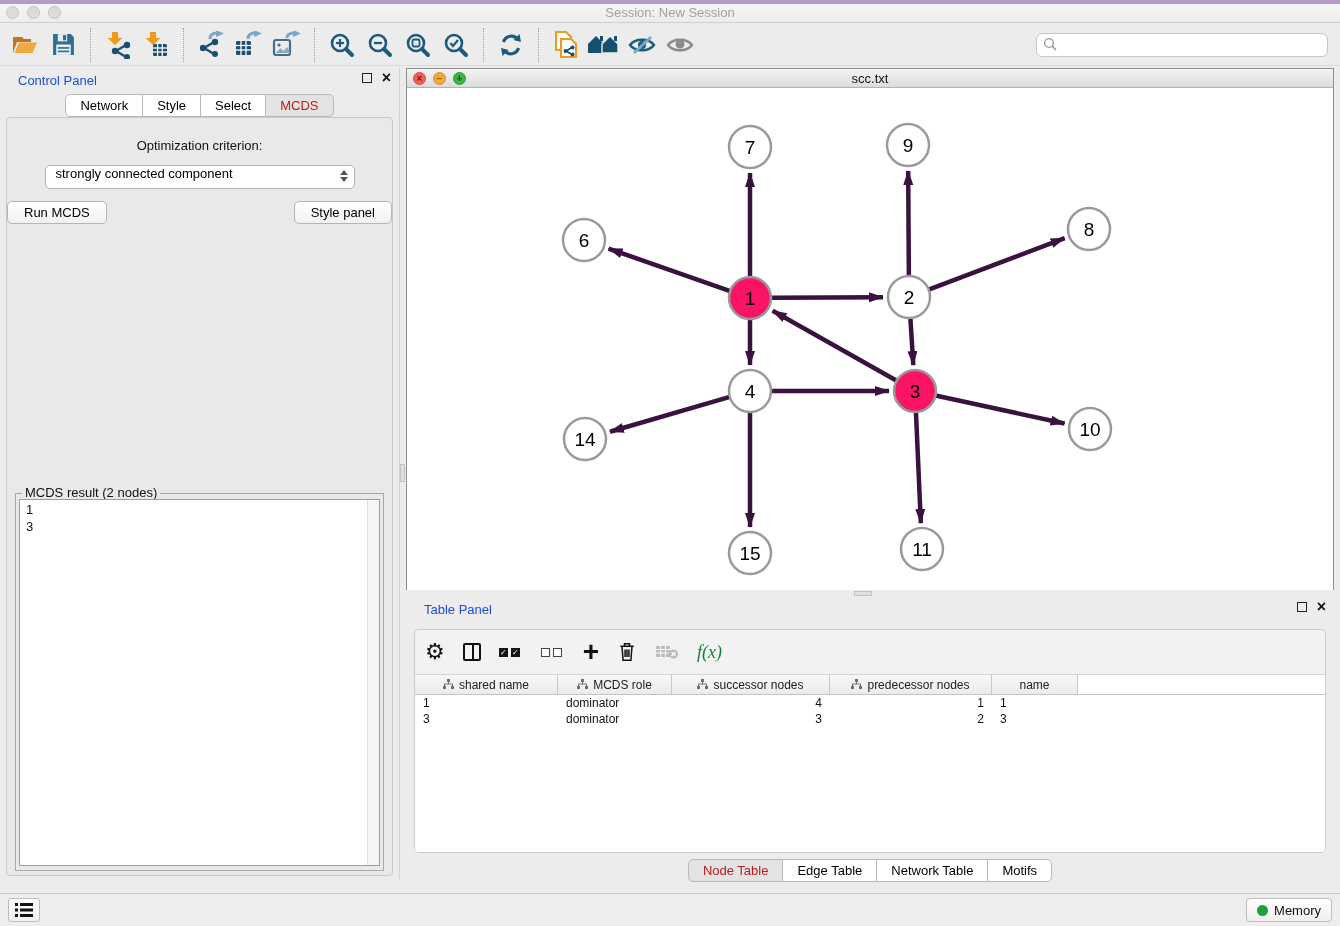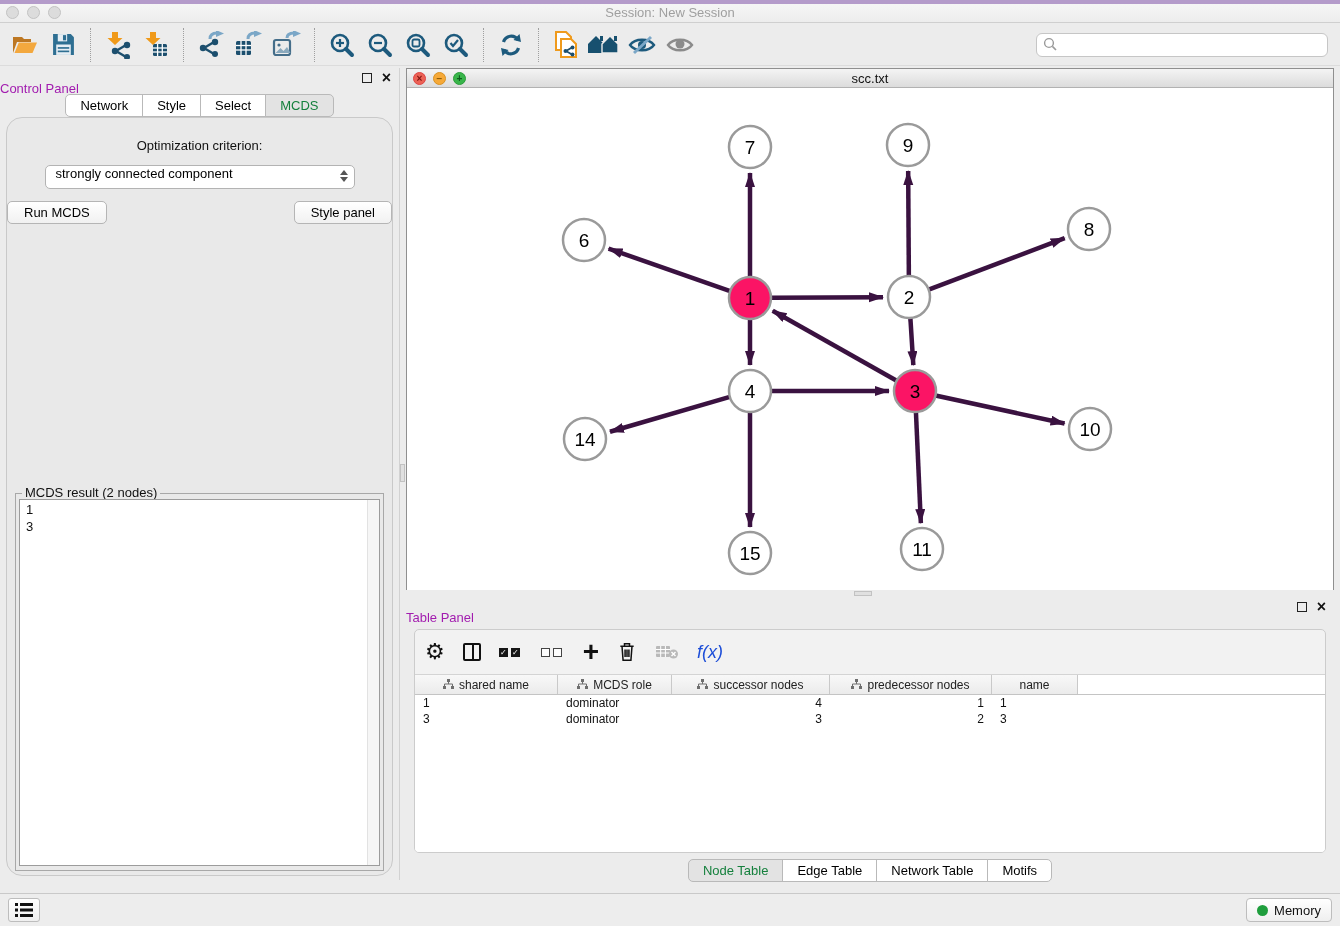--- a/index.html
+++ b/index.html
@@ -19,33 +19,33 @@
     display:flex; align-items:center; padding:0 6px; border-bottom:1px solid #dcdcdc; }
   .tb-btn { width:38px; height:36px; display:flex; align-items:center; justify-content:center; flex:0 0 auto; }
   .tb-sep { width:0; height:34px; border-left:1px dotted #9f9f9f; margin:0 8px; flex:0 0 auto; }
   .searchbox { margin-left:auto; margin-right:6px; width:292px; height:24px; background:#fff;
     border:1px solid #c6c6c6; border-radius:6px; display:flex; align-items:center; padding:0 6px; }
   .searchbox input { border:none; outline:none; flex:1; font-size:13px; background:transparent; font-family:inherit; }
 
   
   .control-panel { position:absolute; left:0; top:68px; width:400px; height:812px; background:#ececec; border-right:1px solid #d2d2d2; }
   .panel-header { position:relative; height:26px; }
-  .panel-header .ph-title { position:absolute; left:0; top:5px; font-size:13px; color:#a21caf;margin-top:8px; }
+  .panel-header .ph-title { position:absolute; left:18px; top:5px; font-size:13px; color:#1d4ed8; }
   .ph-icons { position:absolute; right:8px; top:5px; display:flex; gap:10px; align-items:center; }
   .float-ic { width:10px; height:10px; border:1.5px solid #222; display:inline-block; }
   .close-ic { font-size:16px; font-weight:bold; color:#111; line-height:10px; }
 
   .mac-tabs { display:flex; justify-content:center; position:relative; z-index:2; }
   .mac-tab { background:#fff; border:1px solid #b9b9b9; margin-left:-1px; padding:3px 14px; font-size:13px; color:#000; cursor:default; }
   .mac-tab:first-child { border-radius:5px 0 0 5px; margin-left:0; }
   .mac-tab:last-child { border-radius:0 5px 5px 0; }
-  .mac-tab.active { background:#e3e3e3; color:#15803d;text-align:center; }
+  .mac-tab.active { background:#e3e3e3; color:#b91c1c;text-align:center; }
 
   .cp-content { position:absolute; left:6px; right:6px; top:49px; bottom:4px;
-    border:1px solid #c9c9c9; border-radius:16px; background:#e9e9e9; }
+    border:1px solid #c9c9c9; border-radius:4px; background:#e9e9e9; }
   .opt-label { margin-top:20px; text-align:center; font-size:13px; color:#111; }
   .dropdown { position:relative; margin:12px auto 0 auto; width:310px; height:24px; background:#fff;
     border:1px solid #b3b3b3; border-radius:5px; display:flex; align-items:center; padding:0 22px 8px 10px; font-size:13px; }
   .stepper { position:absolute; right:6px; top:4px; display:flex; flex-direction:column; gap:2px; }
   .stepper .up { width:0; height:0; border-left:4px solid transparent; border-right:4px solid transparent; border-bottom:5px solid #555; }
   .stepper .down { width:0; height:0; border-left:4px solid transparent; border-right:4px solid transparent; border-top:5px solid #555; }
   .btn-row { margin-top:12px; display:flex; justify-content:space-between; gap:14px; }
   .mac-btn { height:23px; padding:0 16px; background:linear-gradient(#ffffff,#f1f1f1); border:1px solid #b5b5b5;
     border-radius:5px; font-size:13px; color:#000; font-family:inherit; }
 
@@ -78,21 +78,21 @@
     border:1px solid #cccccc; border-radius:5px; overflow:hidden; }
   .tp-toolbar { height:44px; display:flex; align-items:center; padding:0 10px; gap:18px; }
   .tp-ic { display:flex; align-items:center; justify-content:center; }
   .gear-glyph { font-size:22px; color:#111; line-height:1; }
   .cols-ic { width:18px; height:18px; border:2px solid #111; border-radius:2px; position:relative; }
   .cols-ic::after { content:""; position:absolute; left:7px; top:0; width:2px; height:14px; background:#111; }
   .cb { width:9px; height:9px; display:inline-block; margin-right:3px; }
   .cb.checked { background:#161616; color:#fff; font-size:8px; line-height:9px; text-align:center; }
   .cb.empty { border:1.5px solid #444; background:#fdfdfd; }
   .plus-glyph { font-size:28px; font-weight:bold; color:#111; line-height:20px; }
-  .fx-glyph { font-family:Liberation Sans, sans-serif; font-style:italic; font-size:18px; color:#1d4ed8; }
+  .fx-glyph { font-family:Liberation Serif, serif; font-style:italic; font-size:18px; color:#15803d; }
   .tp-table-area { position:absolute; left:0; right:0; top:44px; bottom:0; background:#fff; border-top:1px solid #d4d4d4; }
   .grid-header { display:flex; height:20px; border-bottom:1px solid #c4c4c4; }
   .gh-cell { background:linear-gradient(#f8f8f8,#ebebeb); border-right:1px solid #c9c9c9; display:flex;
     align-items:center; justify-content:center; gap:5px; font-size:12px; color:#222; }
   .grid-row { display:flex; height:16px; font-size:12px; color:#111; }
   .gr-cell { padding:1px 8px; overflow:hidden; white-space:nowrap; }
   .tp-tabs { position:absolute; left:0; right:0; top:262px; display:flex; justify-content:center; }
 
   
   .statusbar { position:absolute; left:0; top:893px; width:1340px; height:33px; background:#ededed; border-top:1px solid #c9c9c9; }

